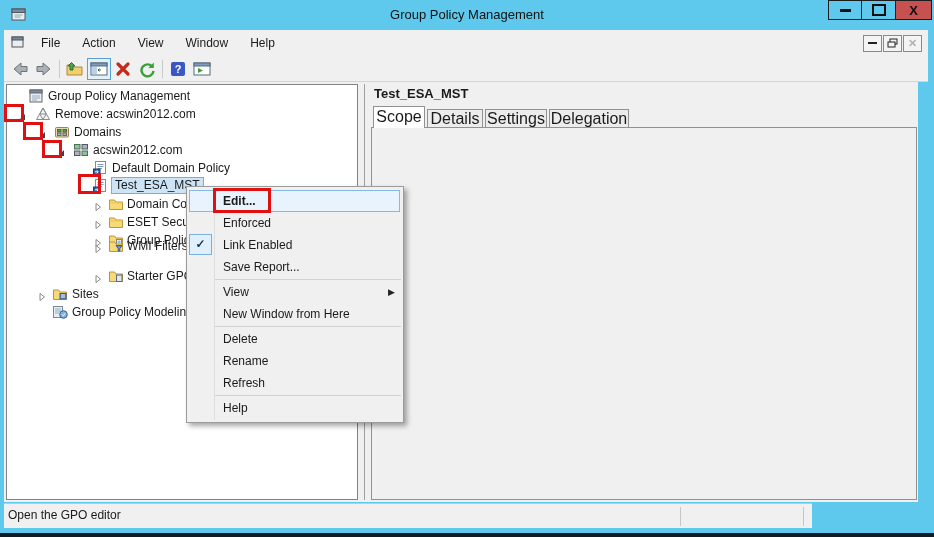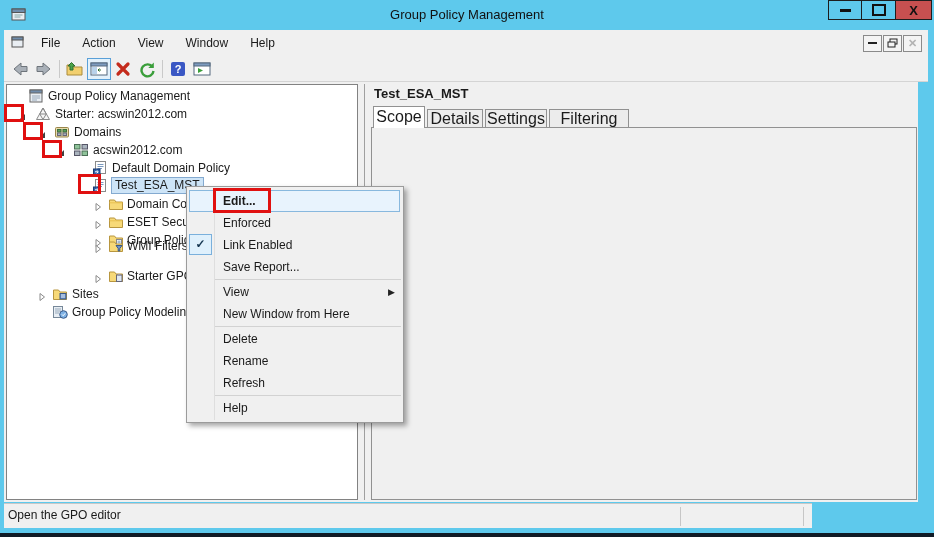--- a/index.html
+++ b/index.html
@@ -188,21 +188,21 @@
         <span class="ab tlabel" style="left:40px">Group Policy Management</span>
       </div>
       <div class="ab trow" style="top:20px">
         <span class="ab tarrow" style="left:9px"><svg width="10" height="10">
               <path d="M8 2 V8 H2 Z" fill="#404040"></path>
             </svg></span>
         <span class="ab ticon" style="left:27px"><svg width="16" height="16">
               <path d="M8 2 L14.5 13.5 L1.5 13.5 Z" fill="#f6f6f6" stroke="#8a8a8a"></path>
               <path d="M8 2 L11.2 8 L4.8 8 Z M4.8 8 L8 13.5 M11.2 8 L8 13.5" fill="none" stroke="#8a8a8a"></path>
             </svg></span>
-        <span class="ab tlabel" style="left:47px">Starter: acswin2012.com</span>
+        <span class="ab tlabel" style="left:47px">Remove: acswin2012.com</span>
       </div>
       <div class="ab trow" style="top:38px">
         <span class="ab tarrow" style="left:29px"><svg width="10" height="10">
               <path d="M8 2 V8 H2 Z" fill="#404040"></path>
             </svg></span>
         <span class="ab ticon" style="left:46px"><svg width="16" height="16">
               <rect x="1.5" y="3.5" width="13" height="9.5" rx="1" fill="#e7dcab" stroke="#9a854a"></rect>
               <rect x="3.5" y="5.5" width="3.5" height="2.5" fill="#5a9e5a" stroke="#3d6e3d"></rect>
               <rect x="9" y="5.5" width="3.5" height="2.5" fill="#5a9e5a" stroke="#3d6e3d"></rect>
               <rect x="3.5" y="9" width="3.5" height="2.5" fill="#aab4be" stroke="#667"></rect>
@@ -313,21 +313,21 @@
         <span class="ab tlabel" style="left:64px">Group Policy Modeling</span>
       </div>
     </div>
     <div class="ab split-line"></div>
 
     <div class="ab rp-title">Test_ESA_MST</div>
 
     <div class="ab tab tab-active" style="left:369px;top:24px;width:52px;height:22px">Scope</div>
     <div class="ab tab" style="left:423px;top:27px;width:56px;height:19px">Details</div>
     <div class="ab tab" style="left:481px;top:27px;width:62px;height:19px">Settings</div>
-    <div class="ab tab" style="left:545px;top:27px;width:80px;height:19px">Filtering</div>
+    <div class="ab tab" style="left:545px;top:27px;width:80px;height:19px">Delegation</div>
 
     <div class="ab panel"></div>
 
     <div class="ab h-bold" style="left:374px;top:52px">Links</div>
     <div class="ab" style="left:374px;top:75px">Display links in this location:</div>
     <div class="ab combo" style="left:542px;top:70px;width:366px;height:23px">
       <span>acswin2012.com</span>
       <span class="chev"><svg width="9" height="6">
             <path d="M0.5 0.5 L4.5 4.5 L8.5 0.5" stroke="#444" fill="none" stroke-width="1.4"></path>
           </svg></span>

